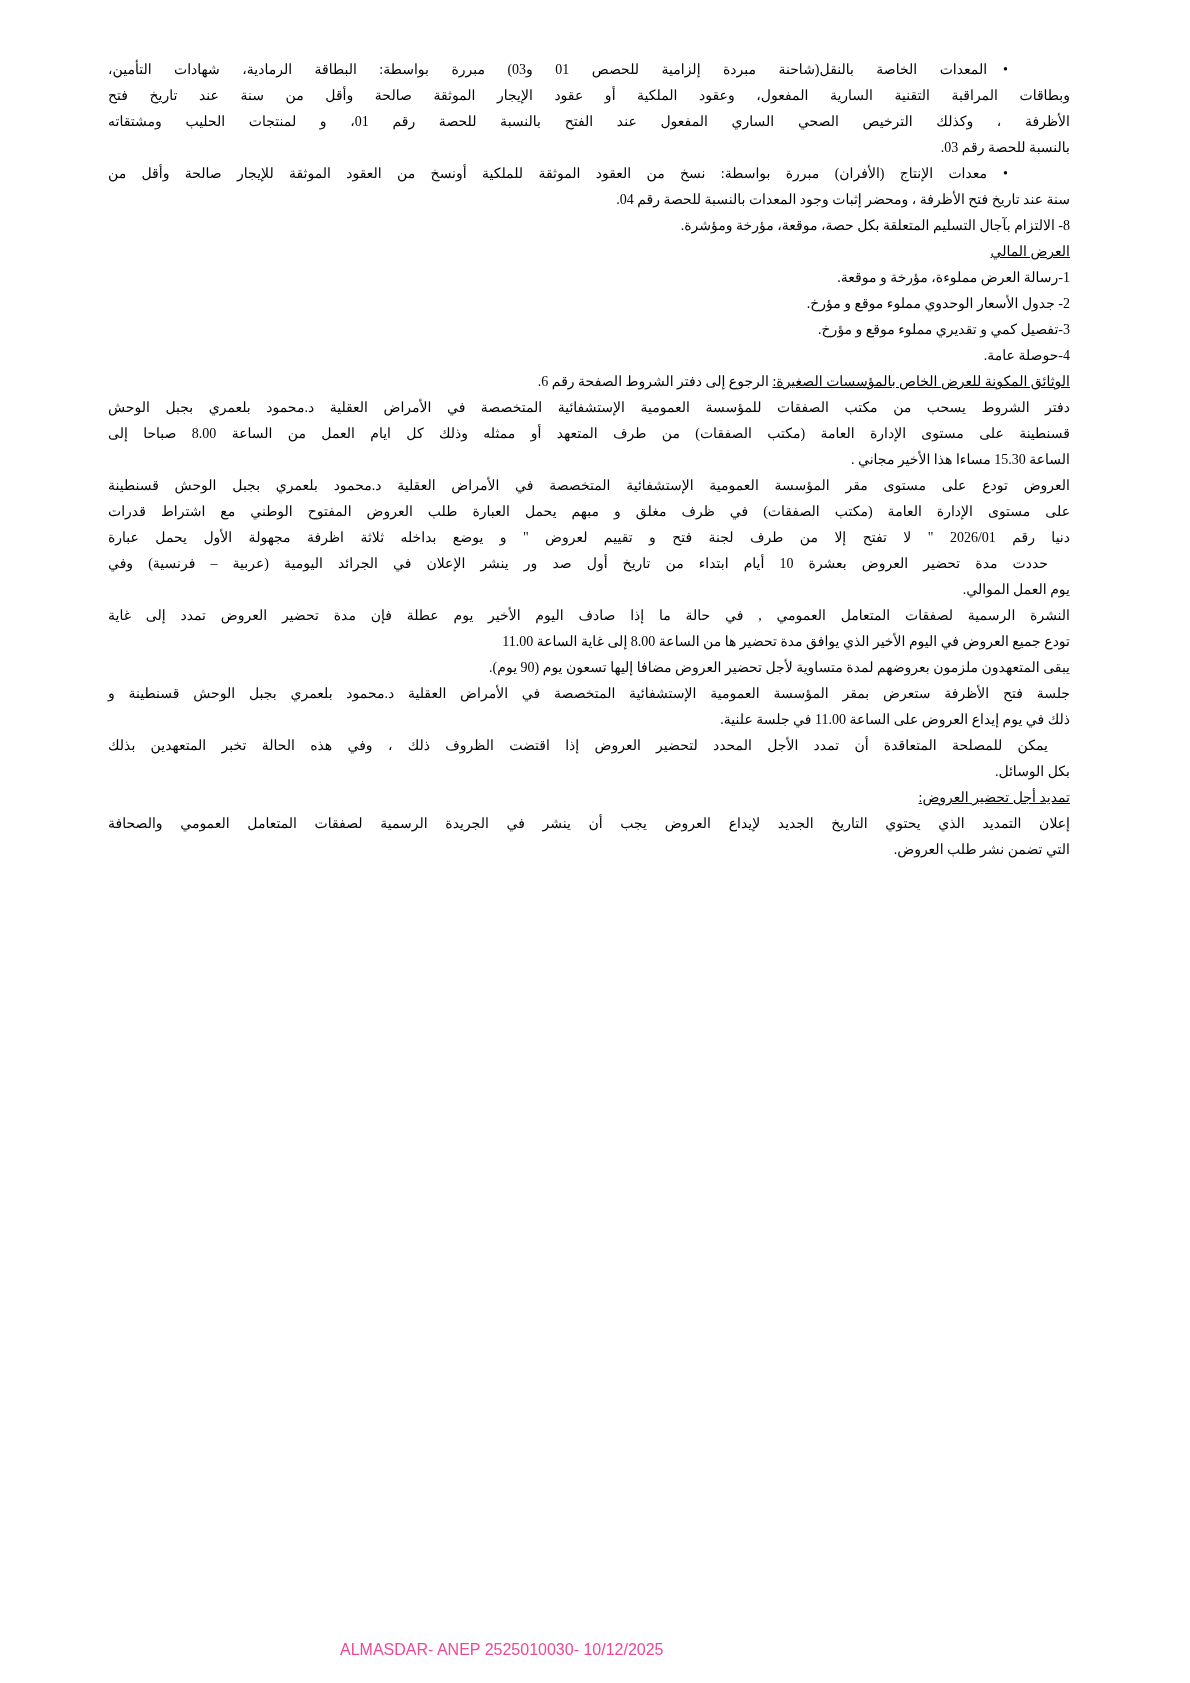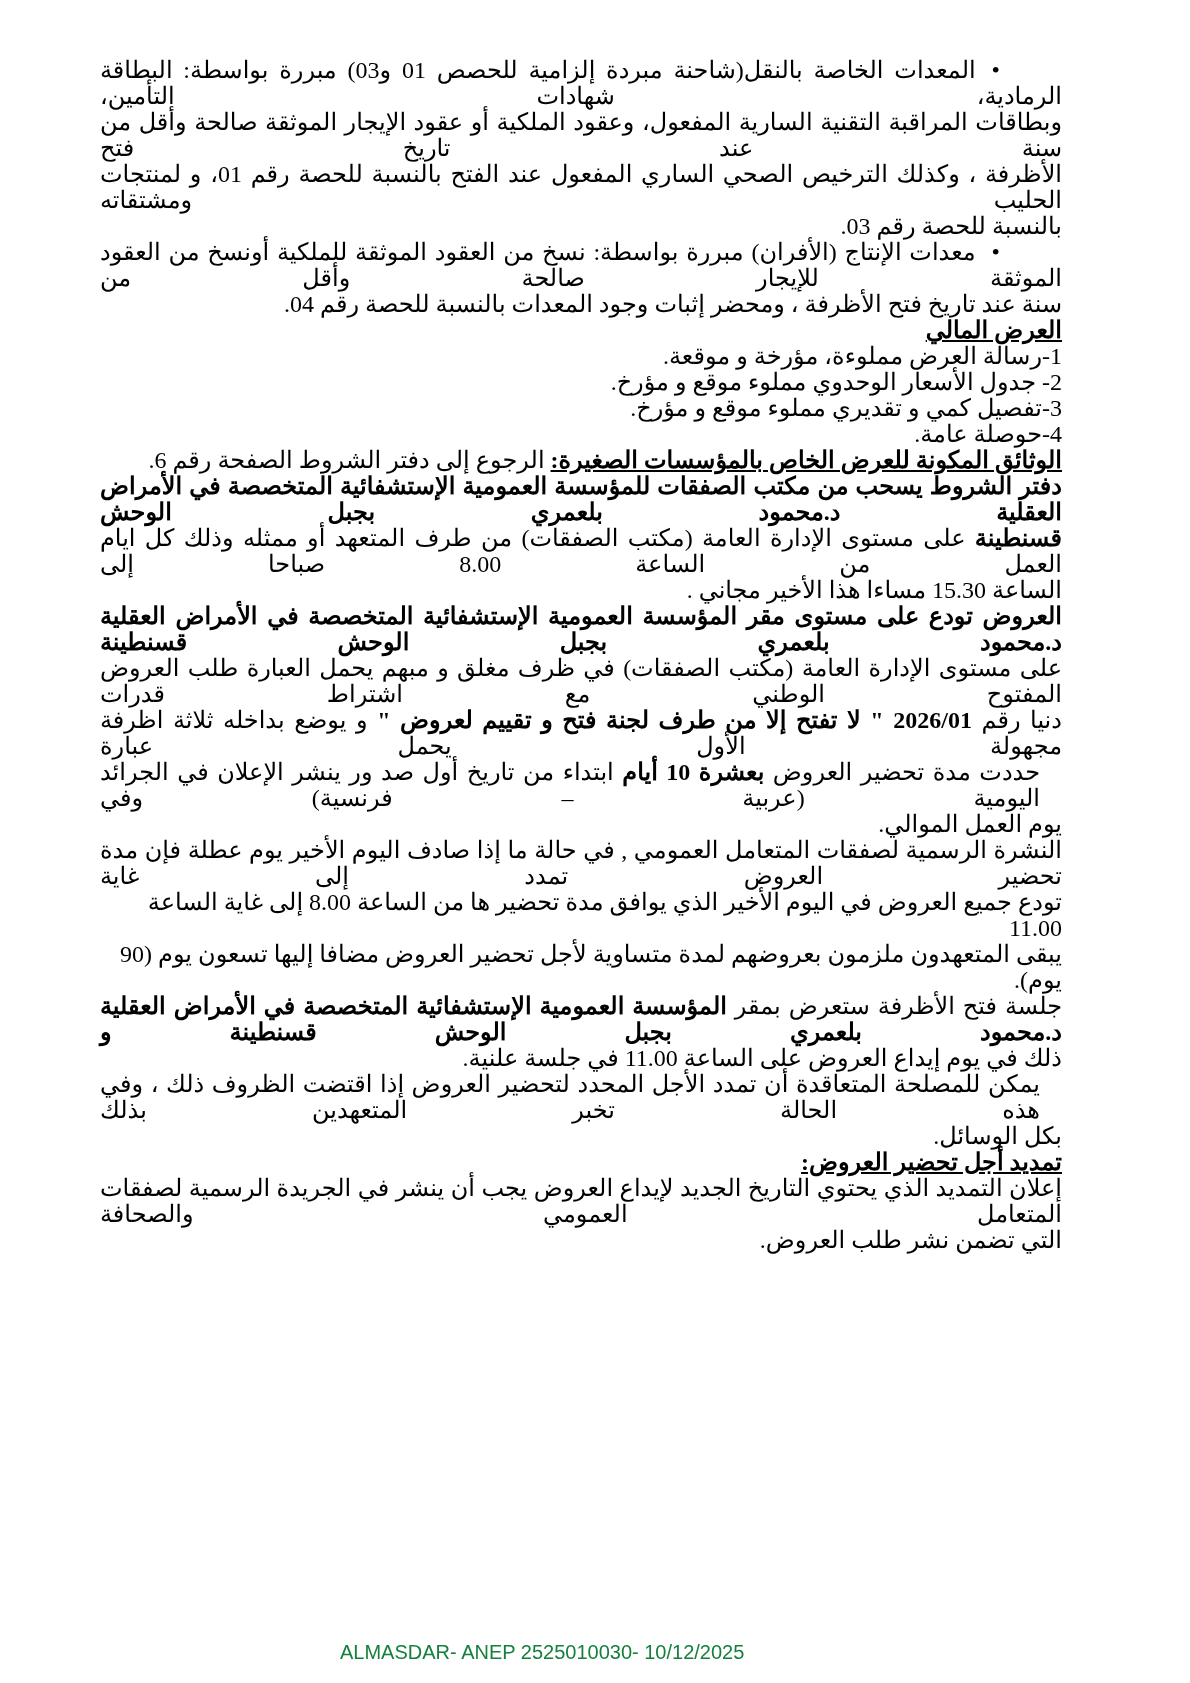--- a/index.html
+++ b/index.html
@@ -2,50 +2,53 @@
 <html lang="ar"><head>
 <meta charset="utf-8">
 <style>
   html,body{margin:0;padding:0;}
   body{
     width:1190px;height:1683px;position:relative;
     background:#ffffff;color:#000000;
     font-family:"Liberation Serif","DejaVu Serif",serif;
   }
   .doc{
-    position:absolute;top:57px;right:128px;width:962px;
-    direction:rtl;font-size:24px;line-height:26px;
+    position:absolute;top:57px;right:120px;width:962px;
+    direction:rtl;font-size:14px;line-height:26px;
   }
   .para{margin:0;}
   .line{}
   .line.j{text-align:justify;text-align-last:justify;text-justify:inter-word;}
   .line.ind{padding-right:22px;}
   .blt{padding-right:62px;padding-left:16px;}
-  .b{font-weight:bold;}
+  .b{font-weight:normal;}
   .u{text-decoration:underline;}
   .footer{
     position:absolute;top:1641px;left:340px;
     direction:ltr;
     font-family:"Liberation Sans","DejaVu Sans",sans-serif;
-    font-size:20px;color:#15803d;white-space:nowrap;
+    font-size:16px;color:#ec4899;white-space:nowrap;
   }
 </style>
 </head>
 <body>
 
 <div class="doc">
     <div class="para">
       <div class="line j"><span class="blt">•</span><span class="">المعدات الخاصة بالنقل(شاحنة مبردة إلزامية للحصص 01 و03) مبررة بواسطة: البطاقة الرمادية، شهادات التأمين،</span></div>
       <div class="line j"><span class="">وبطاقات المراقبة التقنية السارية المفعول، وعقود الملكية أو عقود الإيجار الموثقة صالحة وأقل من سنة عند تاريخ فتح</span></div>
       <div class="line j"><span class="">الأظرفة ، وكذلك الترخيص الصحي الساري المفعول عند الفتح بالنسبة للحصة رقم 01، و لمنتجات الحليب ومشتقاته</span></div>
       <div class="line"><span class="">بالنسبة للحصة رقم 03.</span></div>
     </div>
     <div class="para">
       <div class="line j"><span class="blt">•</span><span class="">معدات الإنتاج (الأفران) مبررة بواسطة: نسخ من العقود الموثقة للملكية أونسخ من العقود الموثقة للإيجار صالحة وأقل من</span></div>
       <div class="line"><span class="">سنة عند تاريخ فتح الأظرفة ، ومحضر إثبات وجود المعدات بالنسبة للحصة رقم 04.</span></div>
+    </div>
+    <div class="para">
+      <div class="line"><span class="">8- الالتزام بآجال التسليم المتعلقة بكل حصة، موقعة، مؤرخة ومؤشرة.</span></div>
     </div>
     <div class="para">
       <div class="line"><span class="b u">العرض المالي</span></div>
     </div>
     <div class="para">
       <div class="line"><span class="">1-رسالة العرض مملوءة، مؤرخة و موقعة.</span></div>
     </div>
     <div class="para">
       <div class="line"><span class="">2- جدول الأسعار الوحدوي مملوء موقع و مؤرخ.</span></div>
     </div>

